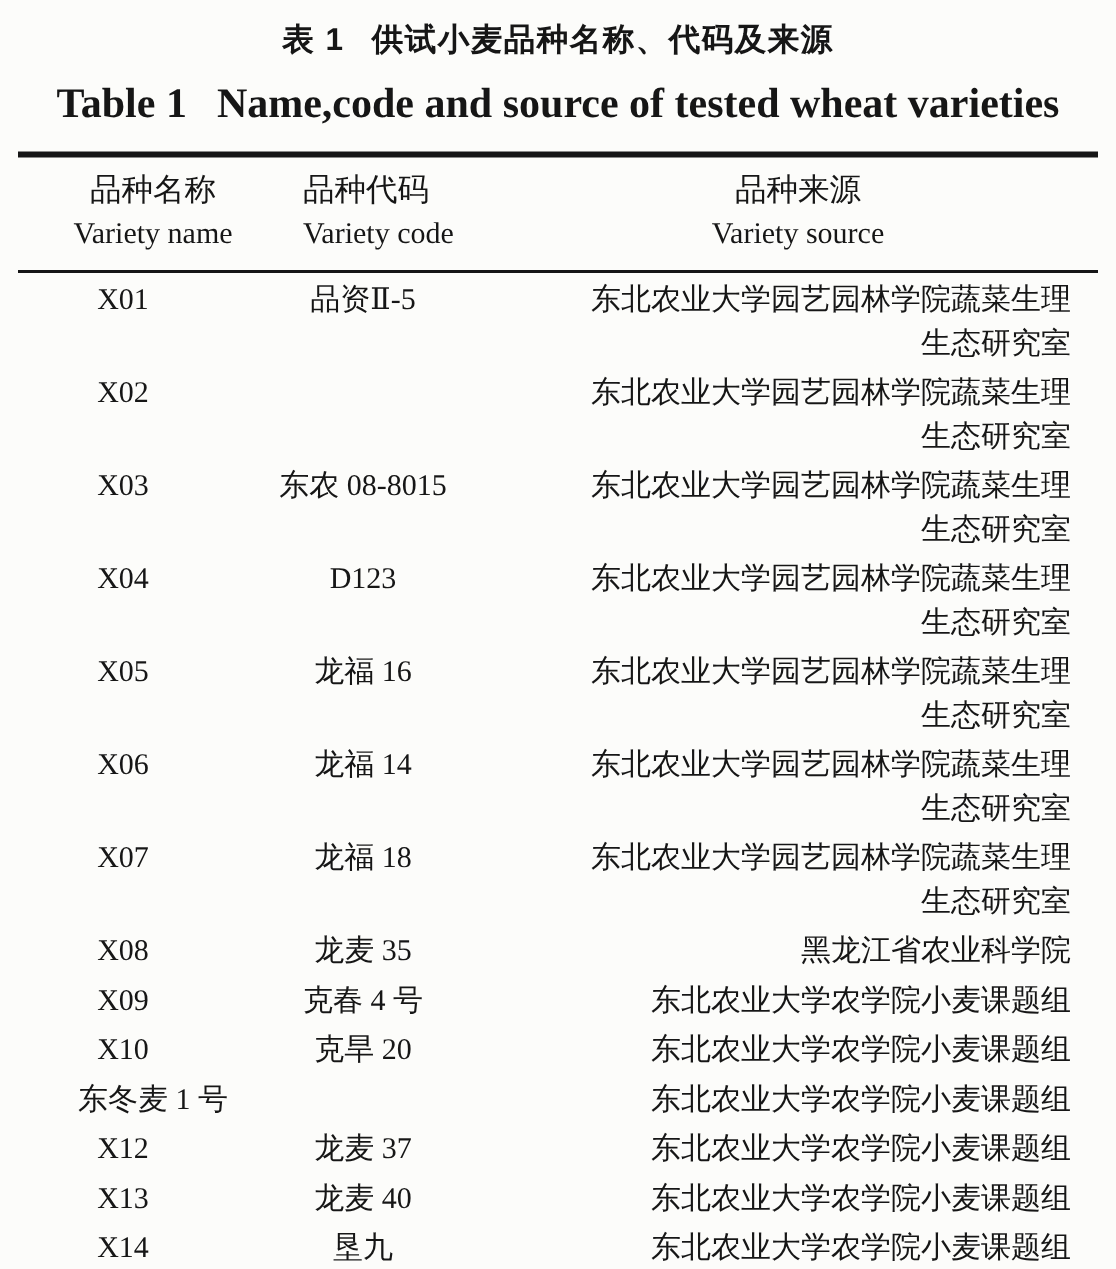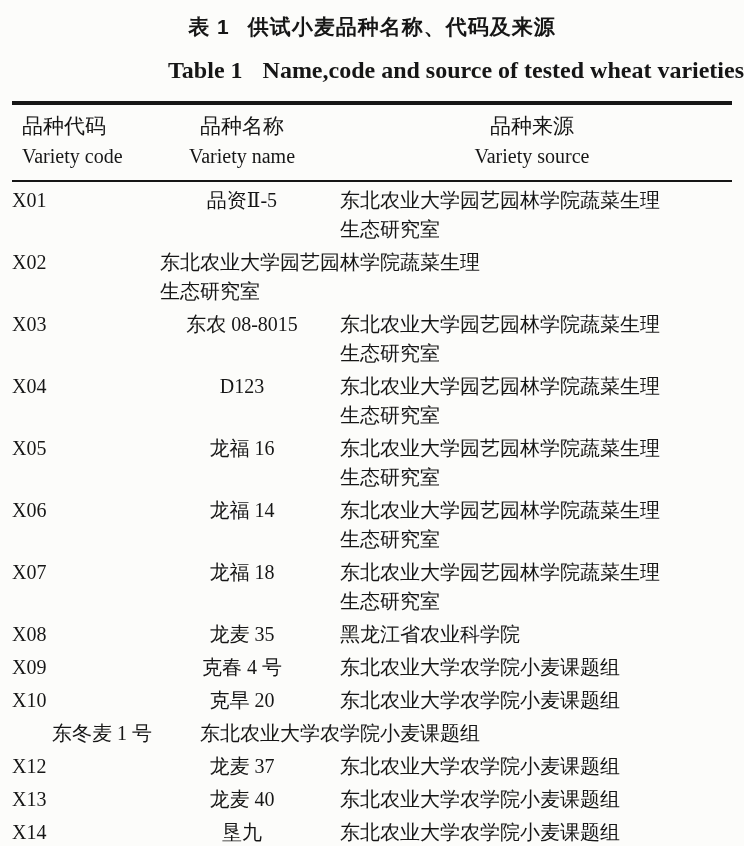--- a/index.html
+++ b/index.html
@@ -25,24 +25,24 @@
     text-align:center;
     font-family:"Liberation Sans","DejaVu Sans",sans-serif;
     font-weight:bold;
     font-size:21px;
     line-height:28px;
     letter-spacing:1px;
   }
   .title-zh .gap{display:inline-block;width:18px;}
   .title-en{
     margin-top:15px;
-    text-align:right;
+    text-align:center;
     font-family:"Liberation Serif","DejaVu Serif",serif;
     font-weight:bold;
-    font-size:24px;
+    font-size:28px;
     line-height:28px;
   }
   .title-en .gap{display:inline-block;width:20px;}
   .tbl{
     margin:17px 12px 0 12px;
     border-top:4px solid var(--ink);
     border-bottom:3px solid var(--ink);
   }
   .thead{
     display:flex;
@@ -50,23 +50,23 @@
     border-bottom:2px solid var(--ink);
   }
   .th{font-size:21px;line-height:30px;}
   .th .en{font-size:20px;}
   .col-code{width:140px;flex:0 0 140px;text-align:left;padding-left:10px;box-sizing:border-box;}
   .col-name{width:180px;flex:0 0 180px;text-align:center;}
   .col-source{flex:1 1 auto;text-align:center;}
   .tbody{padding:2px 0 4px 0;}
   .row{display:flex;align-items:flex-start;}
   .cell{font-size:20px;line-height:29px;padding:2px 0;}
-  .cell.col-code{font-size:20px;}
+  .cell.col-code{font-size:20px;text-align:center;}
   .cell.col-source{
-    text-align:left;
+    text-align:right;
     padding-left:8px;
     padding-right:18px;
     white-space:pre-line;
   }
   [data-name]{-webkit-user-select:none;}
 </style>
 </head>
 <body>
 
 <div class="page" data-name="paper-page">
@@ -75,27 +75,27 @@
     <span data-name="table-title-zh-label">表 1</span><span class="gap" data-name="title-gap"></span><span data-name="table-title-zh-text">供试小麦品种名称、代码及来源</span>
   </div>
 
   <div class="title-en" data-name="table-title-en">
     <span data-name="table-title-en-label">Table 1</span><span class="gap" data-name="title-gap"></span><span data-name="table-title-en-text">Name,code and source of tested wheat varieties</span>
   </div>
 
   <div class="tbl" data-name="varieties-table">
 
     <div class="thead" data-name="table-header-row">
+      <div class="th col-name" data-name="column-header-variety-name">
+        <div class="zh" data-name="column-header-zh">品种名称</div>
+        <div class="en" data-name="column-header-en">Variety name</div>
+      </div>
       <div class="th col-code" data-name="column-header-variety-code">
         <div class="zh" data-name="column-header-zh">品种代码</div>
         <div class="en" data-name="column-header-en">Variety code</div>
-      </div>
-      <div class="th col-name" data-name="column-header-variety-name">
-        <div class="zh" data-name="column-header-zh">品种名称</div>
-        <div class="en" data-name="column-header-en">Variety name</div>
       </div>
       <div class="th col-source" data-name="column-header-variety-source">
         <div class="zh" data-name="column-header-zh">品种来源</div>
         <div class="en" data-name="column-header-en">Variety source</div>
       </div>
     </div>
 
     <div class="tbody" data-name="table-body">
         <div class="row" data-name="table-row">
     <div class="cell col-code" data-name="variety-code-cell">X01</div>

